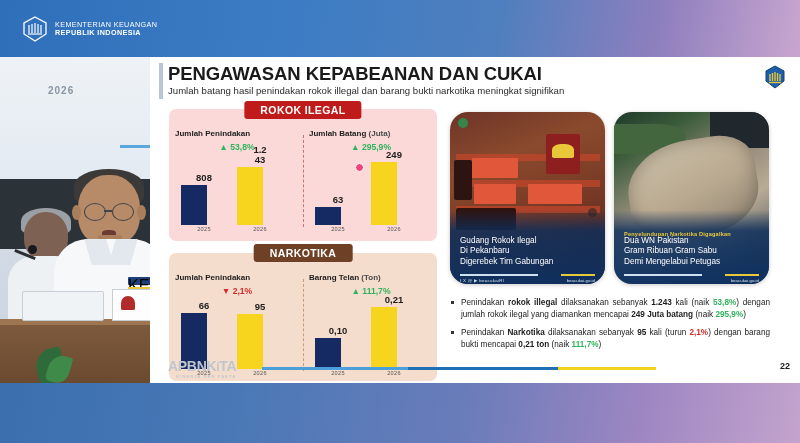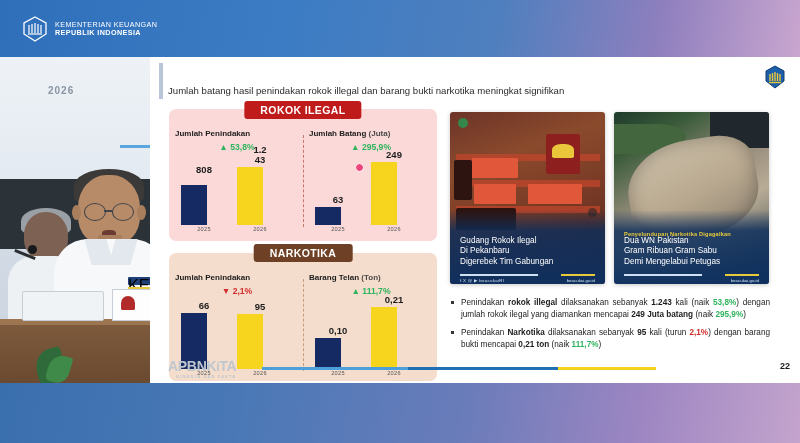--- a/index.html
+++ b/index.html
@@ -142,21 +142,21 @@
   }
   .axis .a1{left:0px;}
   .axis .a2{left:56px;}
   .dot-mark{
     position:absolute;width:7px;height:7px;border-radius:50%;
     background:#f0457a;border:1.2px solid #fff;
   }
 
   
   .photo{
-    position:absolute;width:155px;height:172px;border-radius:3px;overflow:hidden;
+    position:absolute;width:155px;height:172px;border-radius:18px;overflow:hidden;
     box-shadow:0 1px 4px rgba(0,0,0,.22);
   }
   .photo.p1{left:300px;top:55px;}
   .photo.p2{left:464px;top:55px;}
   .ph-img{position:absolute;inset:0;}
   .ph1-img{background:linear-gradient(160deg,#6d3428 0%,#8a4a2c 28%,#7a3b26 55%,#4b2018 100%);}
   .ph1-shelf{position:absolute;left:6px;width:144px;height:7px;background:#c0452c;opacity:.75;}
   .ph1-box{position:absolute;background:#e0573a;border-radius:1px;}
   .ph1-dark{position:absolute;background:#2e1410;border-radius:2px;}
   .ph1-flag{position:absolute;left:96px;top:22px;width:34px;height:40px;background:#8e1f1f;border-radius:2px;}
@@ -271,20 +271,21 @@
     <div class="nameplate2">
       <div class="np2-logo"></div>
     </div>
     <div class="v-plant"></div>
     <div class="v-plant2"></div>
   </div>
 
   <div class="slide">
 
     <div class="accent-bar"></div>
+    <div class="slide-title">PENGAWASAN KEPABEANAN DAN CUKAI</div>
     <div class="slide-sub">Jumlah batang hasil penindakan rokok illegal dan barang bukti narkotika meningkat signifikan</div>
 
     <span class="emblem-tr">
       <svg viewBox="0 0 22 24" width="22" height="24">
         <polygon points="11,1 20,6 20,16 11,23 2,16 2,6" fill="#1d5fa8" stroke="#123f75" stroke-width="1"></polygon>
         <path d="M6 16 L6 9 M8.5 16 L8.5 8 M11 16 L11 7 M13.5 16 L13.5 8 M16 16 L16 9" stroke="#e9c63a" stroke-width="1.4"></path>
         <path d="M5 17.5 L17 17.5" stroke="#e9c63a" stroke-width="1.4"></path>
       </svg>
     </span>
 
@@ -296,21 +297,21 @@
         <div class="chart left">
           <div class="chart-title">
             <span>Jumlah Penindakan</span>
           </div>
           <div class="chart-delta up">
             <span>▲</span>
             <span>53,8%</span>
           </div>
           <div class="plot">
             <div class="bar b2025">
-              <div class="vlabel" style="bottom:50px;">808</div>
+              <div class="vlabel" style="bottom:42px;">808</div>
               <div class="rect" style="height:40px;"></div>
             </div>
             <div class="bar b2026">
               <div class="vlabel" style="bottom:70px;">1.2</div>
               <div class="vlabel" style="bottom:60px;">43</div>
               <div class="rect" style="height:58px;"></div>
             </div>
           </div>
           <div class="axis">
             <span class="a1">2025</span>

